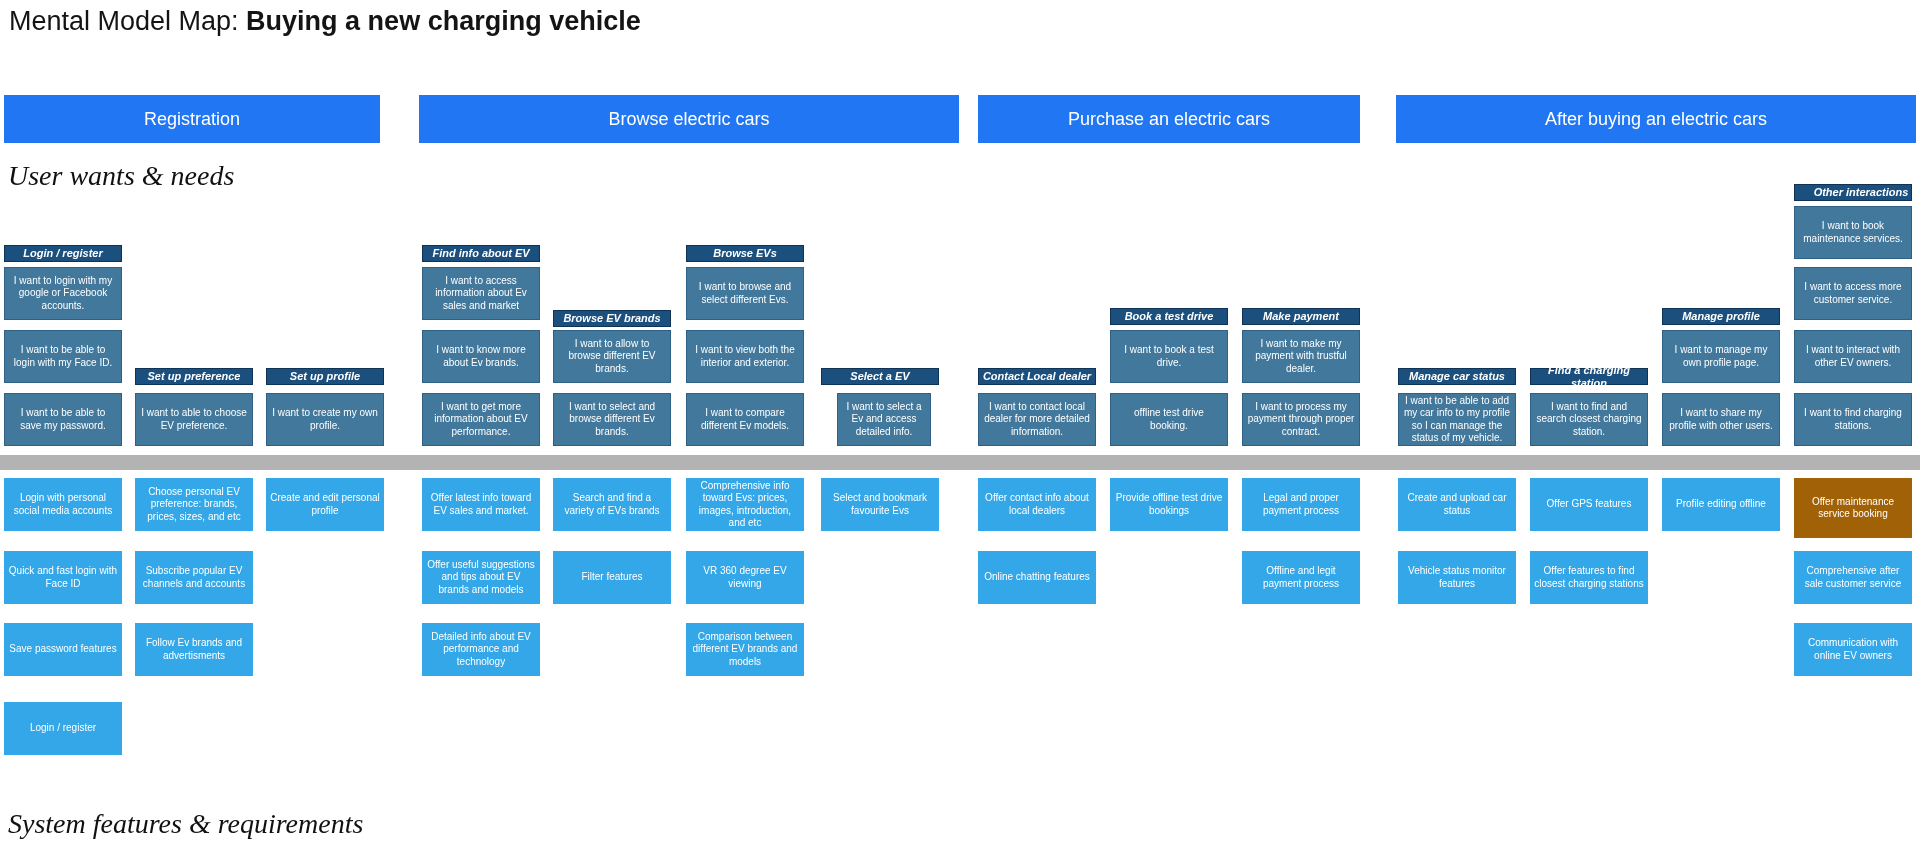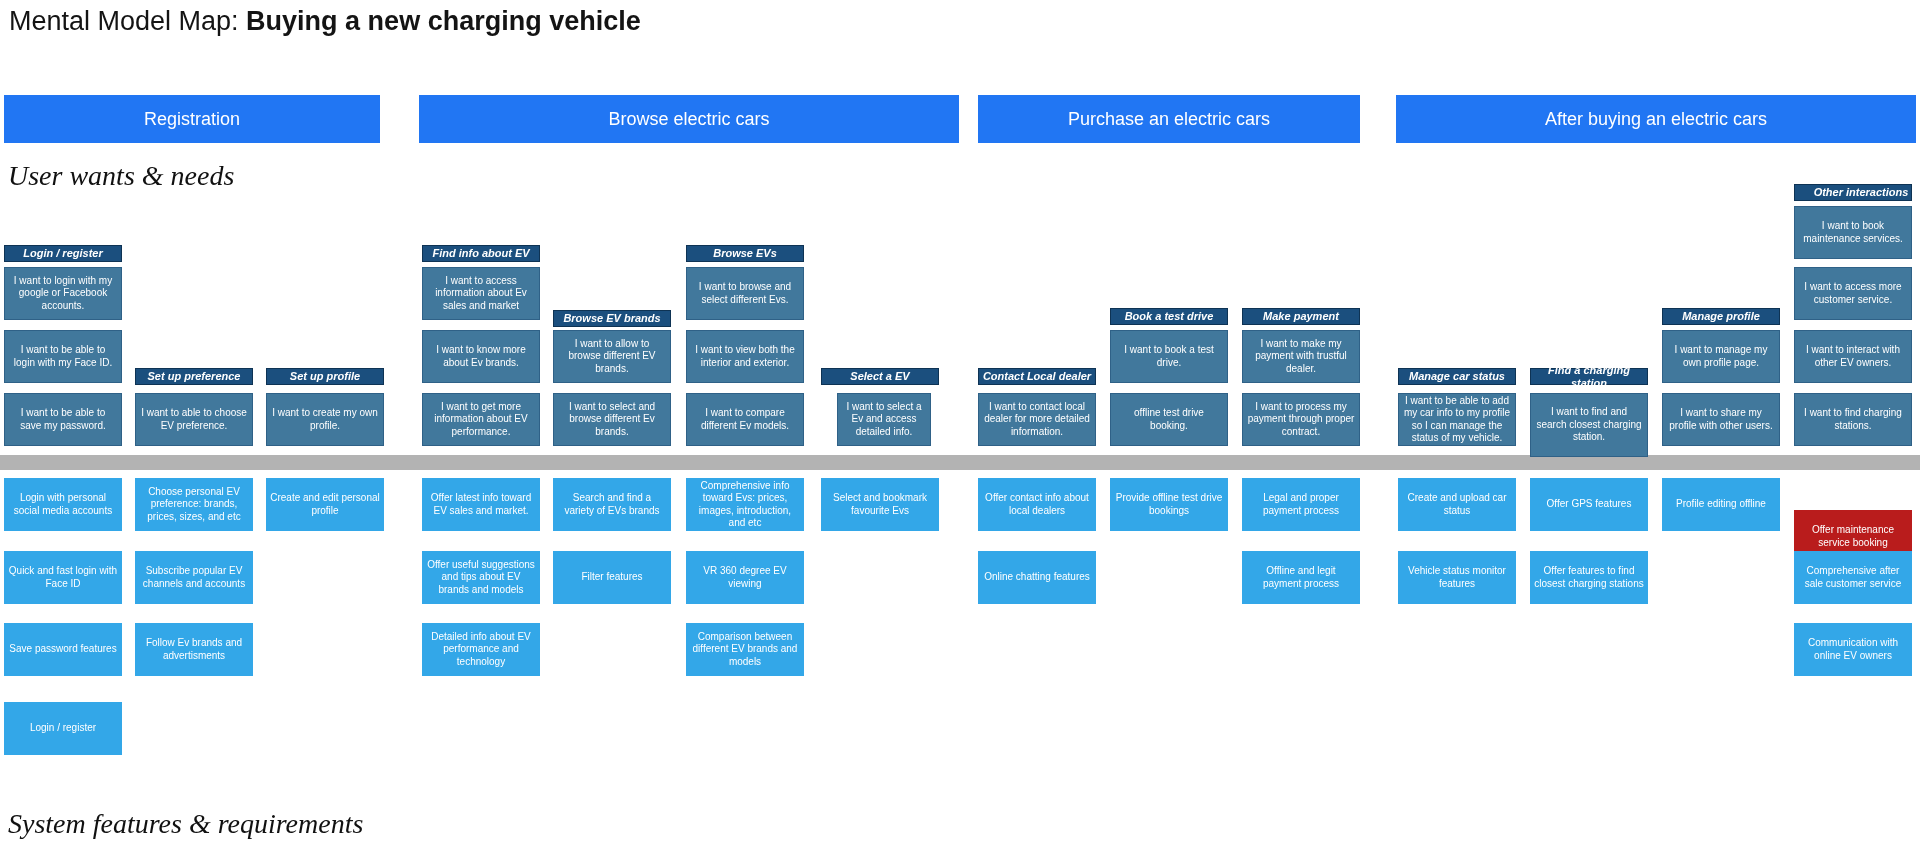--- a/index.html
+++ b/index.html
@@ -141,21 +141,21 @@
     <div class="dark-card" style="left: 686px; top: 267px; width: 118px; height: 53px; background: rgb(65, 120, 156);">I want to browse and select different Evs.</div>
     <div class="dark-card" style="left: 686px; top: 330px; width: 118px; height: 53px; background: rgb(65, 120, 156);">I want to view both the interior and exterior.</div>
     <div class="dark-card" style="left: 686px; top: 393px; width: 118px; height: 53px; background: rgb(65, 120, 156);">I want to compare different Ev models.</div>
     <div class="dark-card" style="left: 821px; top: 393px; width: 94px; height: 53px; background: rgb(65, 120, 156); margin-left: 16px;">I want to select a Ev and access detailed info.</div>
     <div class="dark-card" style="left: 978px; top: 393px; width: 118px; height: 53px; background: rgb(65, 120, 156);">I want to contact local dealer for more detailed information.</div>
     <div class="dark-card" style="left: 1110px; top: 330px; width: 118px; height: 53px; background: rgb(65, 120, 156);">I want to book a test drive.</div>
     <div class="dark-card" style="left: 1110px; top: 393px; width: 118px; height: 53px; background: rgb(65, 120, 156);">offline test drive booking.</div>
     <div class="dark-card" style="left: 1242px; top: 330px; width: 118px; height: 53px; background: rgb(65, 120, 156);">I want to make my payment with trustful dealer.</div>
     <div class="dark-card" style="left: 1242px; top: 393px; width: 118px; height: 53px; background: rgb(65, 120, 156);">I want to process my payment through proper contract.</div>
     <div class="dark-card" style="left: 1398px; top: 393px; width: 118px; height: 53px; background: rgb(65, 120, 156);">I want to be able to add my car info to my profile so I can manage the status of my vehicle.</div>
-    <div class="dark-card" style="left: 1530px; top: 393px; width: 118px; height: 64px; background: rgb(65, 120, 156);">I want to find and search closest charging station.</div>
+    <div class="dark-card" style="left: 1530px; top: 393px; width: 118px; height: 53px; background: rgb(65, 120, 156);">I want to find and search closest charging station.</div>
     <div class="dark-card" style="left: 1662px; top: 330px; width: 118px; height: 53px; background: rgb(65, 120, 156);">I want to manage my own profile page.</div>
     <div class="dark-card" style="left: 1662px; top: 393px; width: 118px; height: 53px; background: rgb(65, 120, 156);">I want to share my profile with other users.</div>
     <div class="dark-card" style="left: 1794px; top: 206px; width: 118px; height: 53px; background: rgb(65, 120, 156);">I want to book maintenance services.</div>
     <div class="dark-card" style="left: 1794px; top: 267px; width: 118px; height: 53px; background: rgb(65, 120, 156);">I want to access more customer service.</div>
     <div class="dark-card" style="left: 1794px; top: 330px; width: 118px; height: 53px; background: rgb(65, 120, 156);">I want to interact with other EV owners.</div>
     <div class="dark-card" style="left: 1794px; top: 393px; width: 118px; height: 53px; background: rgb(65, 120, 156);">I want to find charging stations.</div>
   </div>
 <div id="featurecards-layer">
     <div class="light-card" style="left: 4px; top: 478px; width: 118px; height: 53px; background: rgb(51, 167, 232);">Login with personal social media accounts</div>
     <div class="light-card" style="left: 4px; top: 551px; width: 118px; height: 53px; background: rgb(51, 167, 232);">Quick and fast login with Face ID</div>
@@ -177,18 +177,18 @@
     <div class="light-card" style="left: 978px; top: 478px; width: 118px; height: 53px; background: rgb(51, 167, 232);">Offer contact info about local dealers</div>
     <div class="light-card" style="left: 978px; top: 551px; width: 118px; height: 53px; background: rgb(51, 167, 232);">Online chatting features</div>
     <div class="light-card" style="left: 1110px; top: 478px; width: 118px; height: 53px; background: rgb(51, 167, 232);">Provide offline test drive bookings</div>
     <div class="light-card" style="left: 1242px; top: 478px; width: 118px; height: 53px; background: rgb(51, 167, 232);">Legal and proper payment process</div>
     <div class="light-card" style="left: 1242px; top: 551px; width: 118px; height: 53px; background: rgb(51, 167, 232);">Offline and legit payment process</div>
     <div class="light-card" style="left: 1398px; top: 478px; width: 118px; height: 53px; background: rgb(51, 167, 232);">Create and upload car status</div>
     <div class="light-card" style="left: 1398px; top: 551px; width: 118px; height: 53px; background: rgb(51, 167, 232);">Vehicle status monitor features</div>
     <div class="light-card" style="left: 1530px; top: 478px; width: 118px; height: 53px; background: rgb(51, 167, 232); text-align: right;">Offer GPS features</div>
     <div class="light-card" style="left: 1530px; top: 551px; width: 118px; height: 53px; background: rgb(51, 167, 232);">Offer features to find closest charging stations</div>
     <div class="light-card" style="left: 1662px; top: 478px; width: 118px; height: 53px; background: rgb(51, 167, 232);">Profile editing offline</div>
-    <div class="light-card" style="left: 1794px; top: 478px; width: 118px; height: 53px; background: #b91c1c; margin-top: 32px;">Offer maintenance service booking</div>
+    <div class="light-card" style="left: 1794px; top: 478px; width: 118px; height: 60px; background: #a16207;">Offer maintenance service booking</div>
     <div class="light-card" style="left: 1794px; top: 551px; width: 118px; height: 53px; background: rgb(51, 167, 232);">Comprehensive after sale customer service</div>
     <div class="light-card" style="left: 1794px; top: 623px; width: 118px; height: 53px; background: rgb(51, 167, 232);">Communication with online EV owners</div>
   </div>
 
 <div class="section-caption" id="cap-system">System features &amp; requirements</div>
 
 </body></html>

